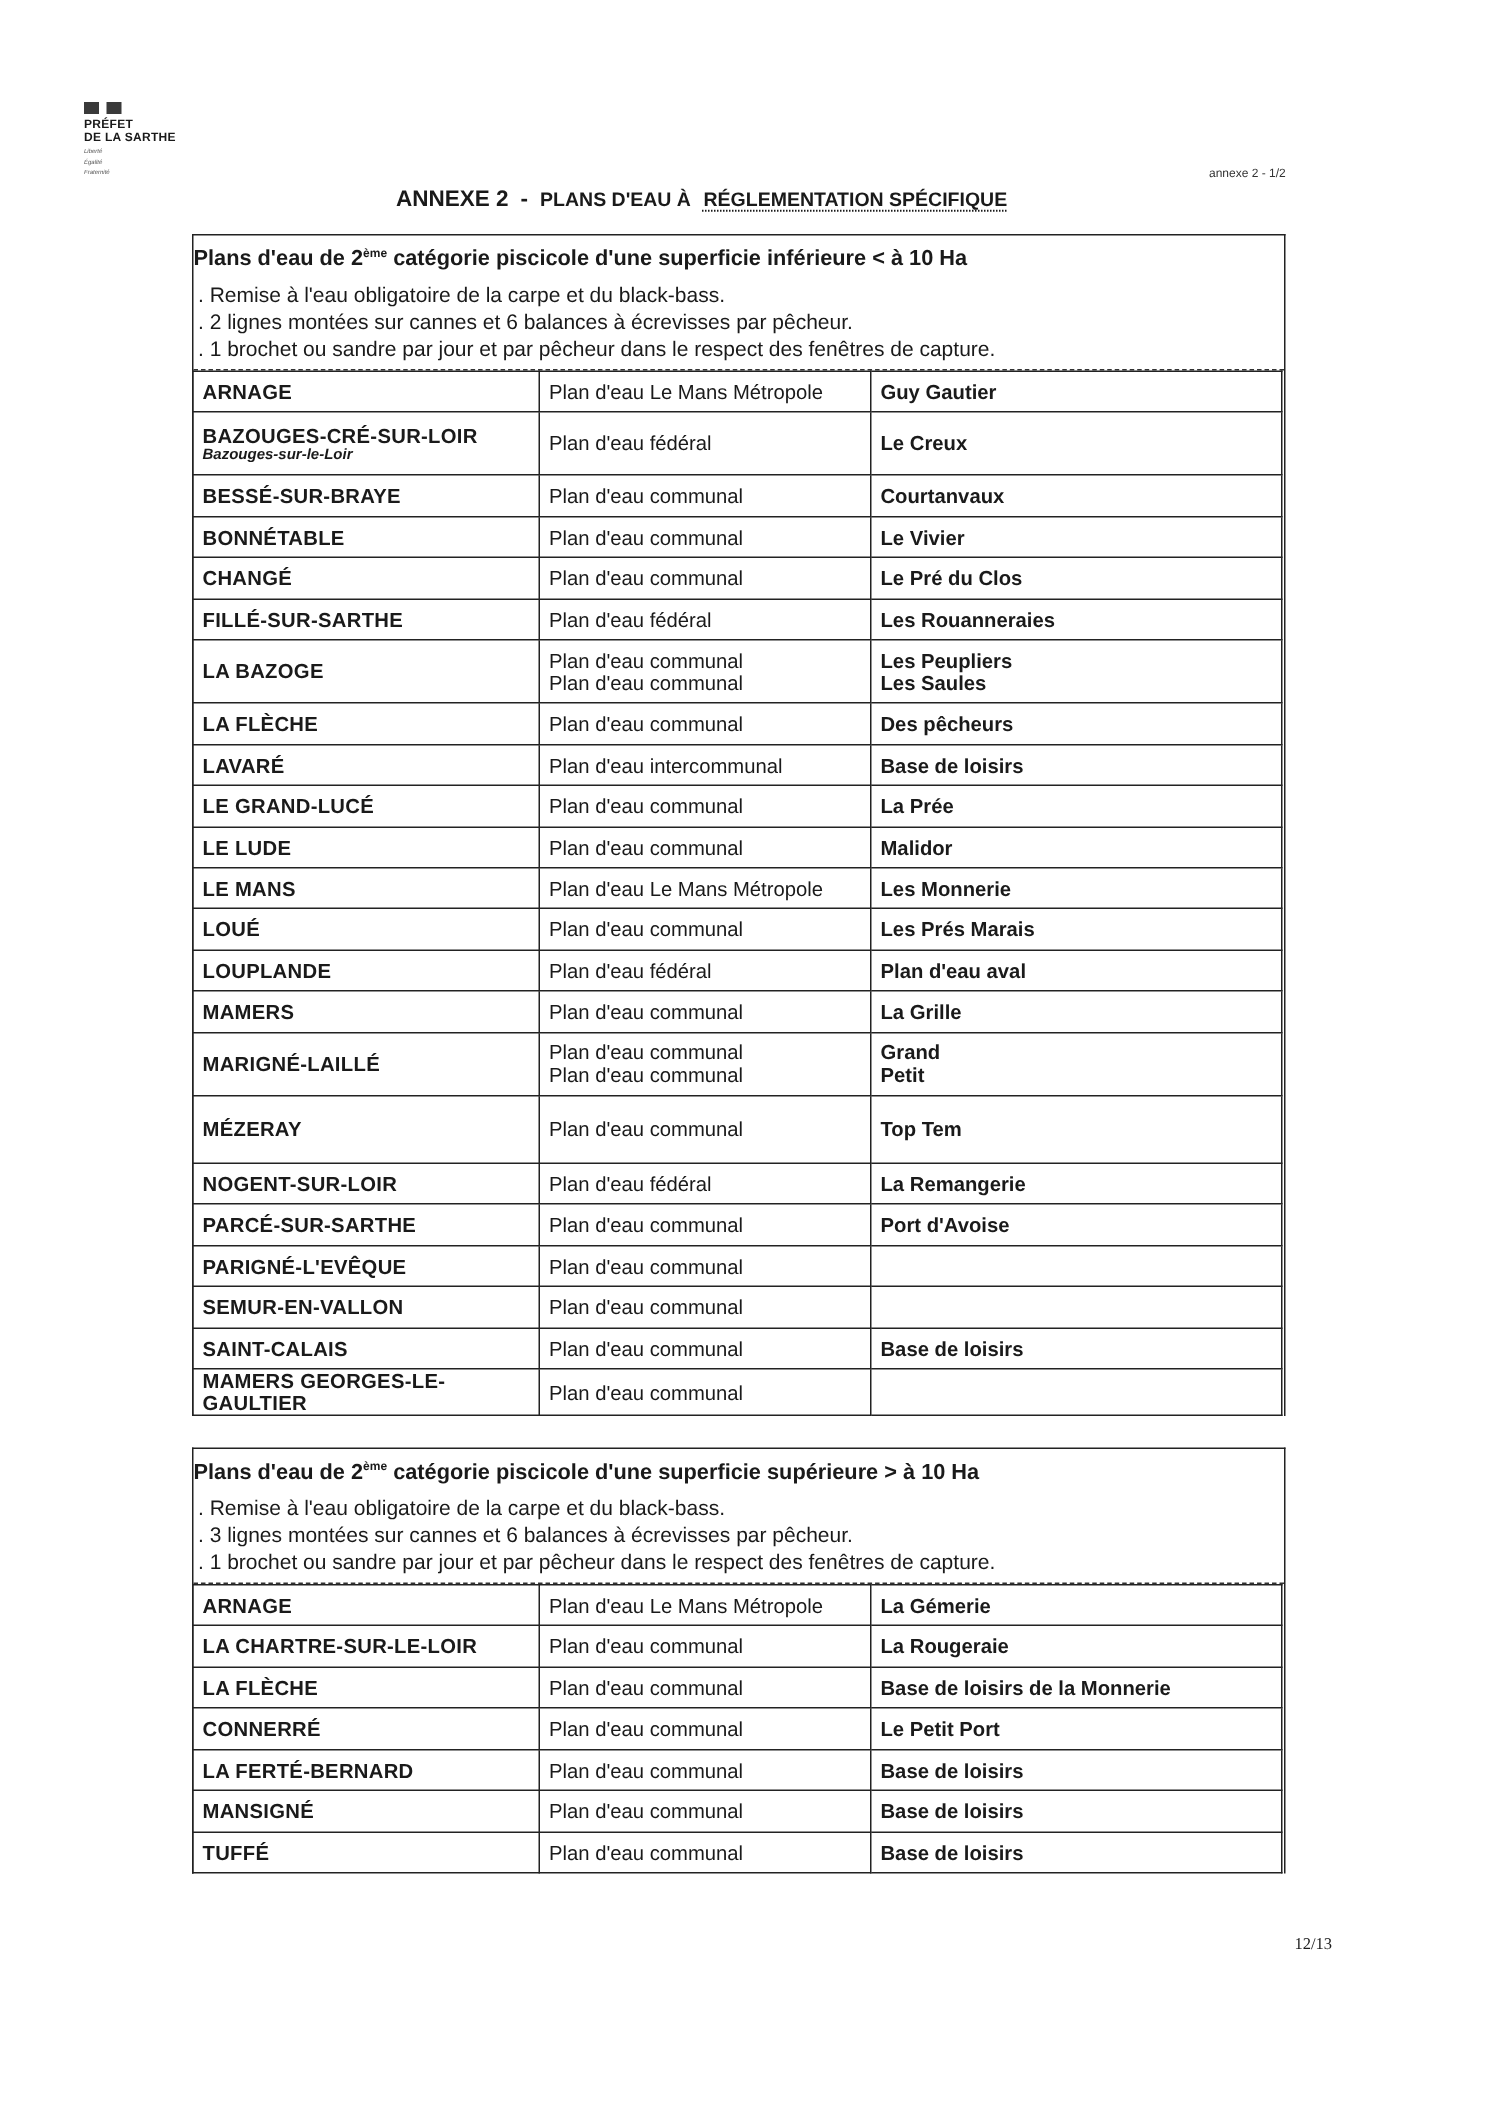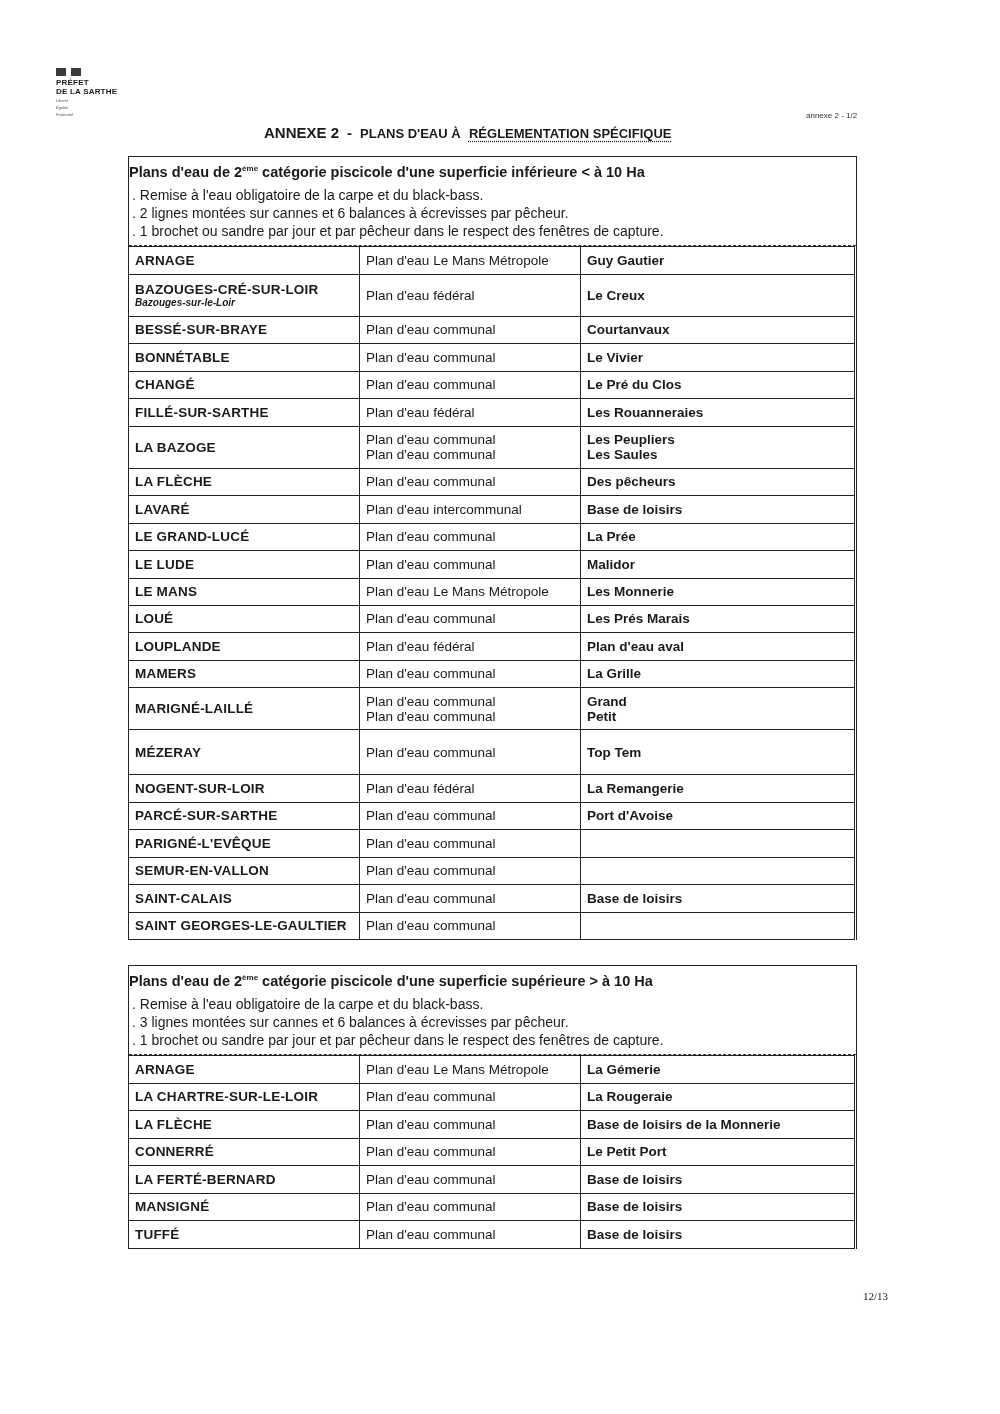--- a/index.html
+++ b/index.html
@@ -254,21 +254,21 @@
         <tr style="height:27.5px">
           <td class="commune"><span>SAINT-CALAIS</span></td>
           <td class="type">
             <div>Plan d'eau communal</div>
           </td>
           <td class="site">
             <div>Base de loisirs</div>
           </td>
         </tr>
         <tr style="height:27.5px">
-          <td class="commune"><span>SAINT GEORGES-LE-GAULTIER</span></td>
+          <td class="commune"><span>MAMERS GEORGES-LE-GAULTIER</span></td>
           <td class="type">
             <div>Plan d'eau communal</div>
           </td>
           <td class="site">
             <div></div>
           </td>
         </tr>
       </tbody>
     </table>
   </div>

